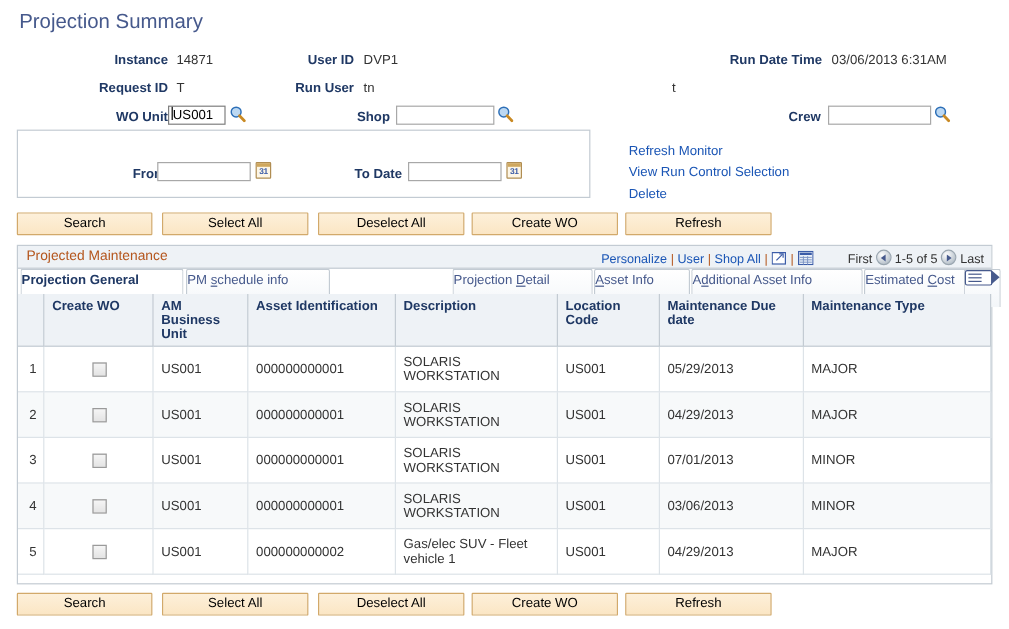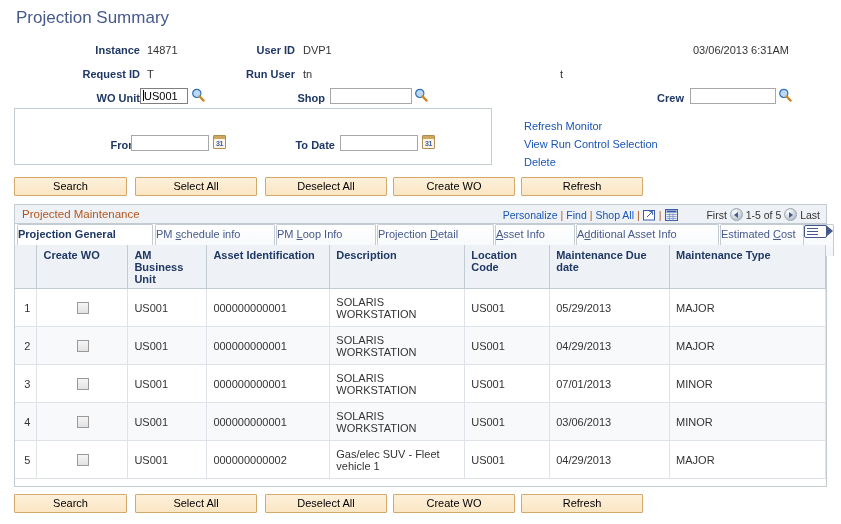--- a/index.html
+++ b/index.html
@@ -238,20 +238,21 @@
 <div class="page">
 
   <div class="page-title">Projection Summary</div>
 
   <div class="fld-label" style="left:40px;top:44px;width:100px;">Instance</div>
   <div class="fld-value" style="left:147px;top:44px;">14871</div>
 
   <div class="fld-label" style="left:215px;top:44px;width:80px;">User ID</div>
   <div class="fld-value" style="left:303px;top:44px;">DVP1</div>
 
+  <div class="fld-label" style="left:530px;top:44px;width:155px;">Run Date Time</div>
   <div class="fld-value" style="left:693px;top:44px;">03/06/2013  6:31AM</div>
 
   <div class="fld-label" style="left:40px;top:68px;width:100px;">Request ID</div>
   <div class="fld-value" style="left:147px;top:68px;">T</div>
 
   <div class="fld-label" style="left:215px;top:68px;width:80px;">Run User</div>
   <div class="fld-value" style="left:303px;top:68px;">tn</div>
 
   <div class="fld-value" style="left:560px;top:68px;">t</div>
 
@@ -307,41 +308,40 @@
   <div class="btn" style="left:135px;top:177px;width:122px;">Select All</div>
   <div class="btn" style="left:265px;top:177px;width:122px;">Deselect All</div>
   <div class="btn" style="left:393px;top:177px;width:122px;">Create WO</div>
   <div class="btn" style="left:521px;top:177px;width:122px;">Refresh</div>
 
   <div class="grid" style="left:14px;top:204px;width:813px;height:283px;">
 
     <div class="grid-head">
       <div class="grid-title">Projected Maintenance</div>
       <div class="grid-nav">
-        <span class="lnk">Personalize</span><span class="sep">|</span><span class="lnk">Find</span><span class="sep">|</span><span class="lnk">Shop All</span><span class="sep">|</span><span class="navico"><svg viewBox="0 0 13 12" width="13" height="12">
+        <span class="lnk">Personalize</span><span class="sep">|</span><span class="lnk">User</span><span class="sep">|</span><span class="lnk">Shop All</span><span class="sep">|</span><span class="navico"><svg viewBox="0 0 13 12" width="13" height="12">
               <rect x="0.5" y="1.5" width="11" height="9.5" fill="#ffffff" stroke="#3b5ca8" stroke-width="1"></rect>
               <path d="M4 8 L9 3" stroke="#3b5ca8" stroke-width="1"></path>
               <path d="M6.4 2.6 H9.6 V5.8" fill="none" stroke="#3b5ca8" stroke-width="1"></path>
             </svg></span><span class="sep">|</span><span class="navico"><svg viewBox="0 0 13 12" width="13" height="12">
               <rect x="0.5" y="0.5" width="12" height="11" fill="#e8eef7" stroke="#3b5ca8" stroke-width="1"></rect>
               <rect x="1.5" y="1.5" width="10" height="2" fill="#3b5ca8"></rect>
               <path d="M1.5 5.5 H11.5 M1.5 7.5 H11.5 M1.5 9.5 H11.5 M4.5 4.5 V11.5 M8 4.5 V11.5" stroke="#7b93c4" stroke-width="0.8"></path>
             </svg></span>
         <span style="display:inline-block;width:26px;"></span><span>First</span>
         <span class="circ left"></span>
         <span>1-5 of 5</span>
         <span class="circ right"></span>
         <span>Last</span>
       </div>
     </div>
 
     <div class="tabstrip">
       <div class="tab active" style="left:2px;width:136px;"><span>Projection General</span></div>
       <div class="tab" style="left:140px;width:120px;">PM&nbsp;<u>s</u>chedule info</div>
-      <div class="tab" style="left:261px;width:100px;">PM&nbsp;<u>L</u>oop Info</div>
       <div class="tab" style="left:362px;width:117px;">Projection <u>D</u>etail</div>
       <div class="tab" style="left:480px;width:80px;"><u>A</u>sset Info</div>
       <div class="tab" style="left:561px;width:143px;">A<u>d</u>ditional Asset Info</div>
       <div class="tab" style="left:705px;width:107px;">Estimated <u>C</u>ost</div>
       <div class="tab iconTab" style="left:788px;width:31px;"><span class="tabicon"></span></div>
     </div>
 
     <table class="dt">
       <colgroup>
         <col style="width:22px">

